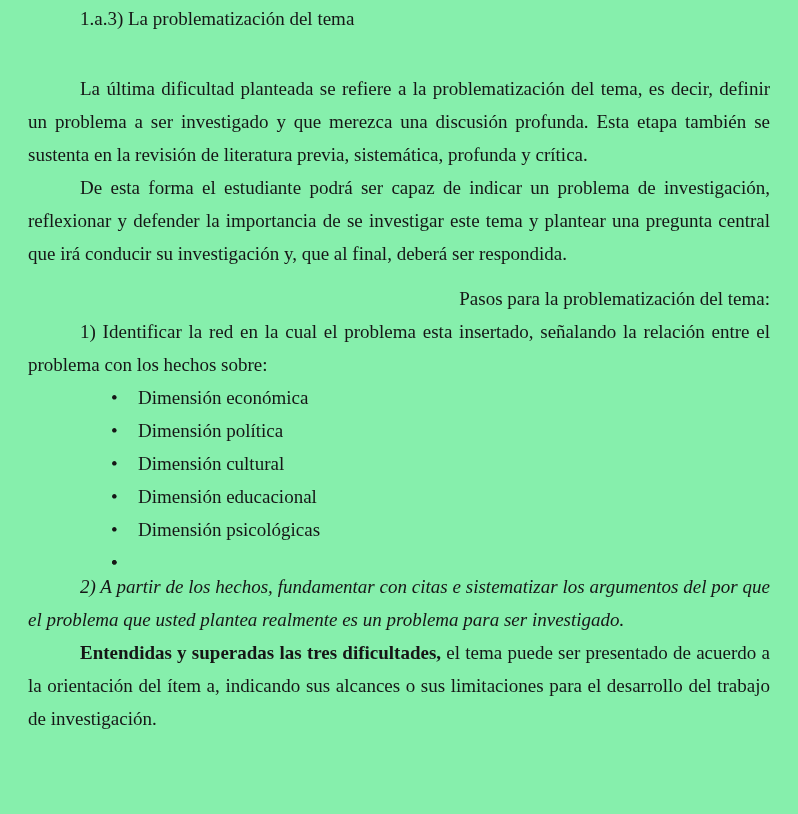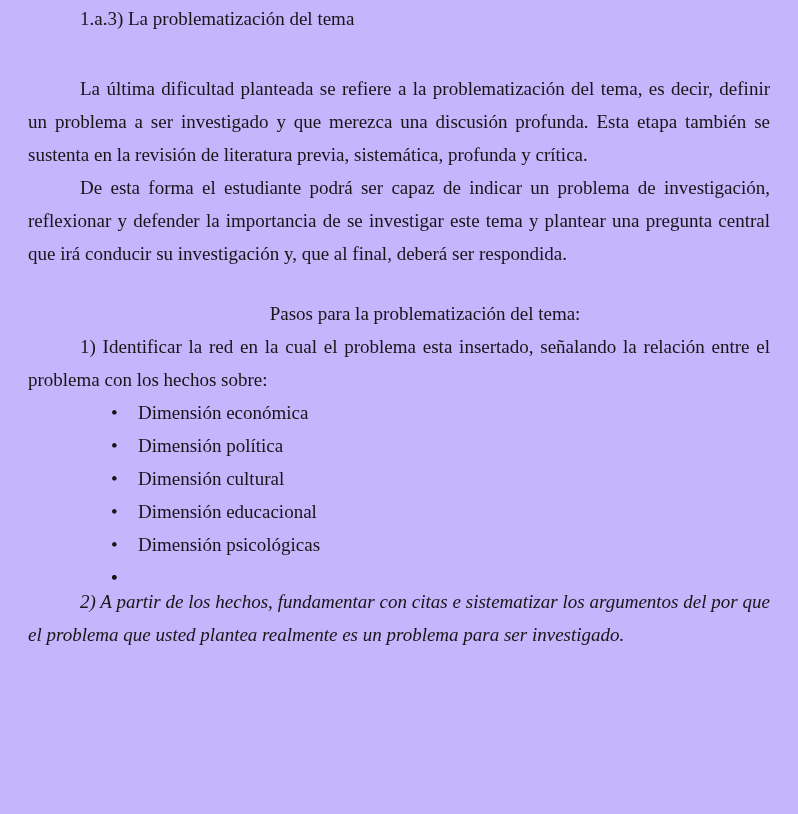--- a/index.html
+++ b/index.html
@@ -8,38 +8,38 @@
     width: 798px;
     height: 814px;
     overflow: hidden;
     font-family: "Liberation Serif", "DejaVu Serif", serif;
     color: #161616;
   }
   .page {
     width: 798px;
     height: 814px;
     padding: 2px 28px 0 28px;
-    background: #c4b5fd;
+    background: #86efac;
   }
   .heading {
     font-size: 19px;
     font-weight: normal;
     line-height: 33px;
     margin-left: 52px;
     white-space: nowrap;
   }
   .body-text {
     font-size: 19px;
     line-height: 33px;
     text-align: justify;
     text-indent: 52px;
     hyphens: none;
   }
   .p-first { margin-top: 37px; }
-  .steps-intro { margin-top: 27px; text-align: center; }
+  .steps-intro { margin-top: 12px; text-align: right; }
   ul.dimensions {
     list-style: none;
   }
   ul.dimensions li {
     position: relative;
     font-size: 19px;
     line-height: 33px;
     margin-left: 110px;
     text-align: left;
   }
@@ -87,14 +87,15 @@
     <li>
       <span class="bullet">•</span>
     </li>
     <li>
       <span class="bullet">•</span>
     </li>
   </ul>
 
   <p class="body-text step2">2) A partir de los hechos, fundamentar con citas e sistematizar los argumentos del por que el problema que usted plantea realmente es un problema para ser investigado.</p>
 
+  <p class="body-text closing"><strong>Entendidas y superadas las tres dificultades,</strong><span> el tema puede ser presentado de acuerdo a la orientación del ítem a, indicando sus alcances o sus limitaciones para el desarrollo del trabajo de investigación.</span></p>
 
 </div>
 
 </body></html>

